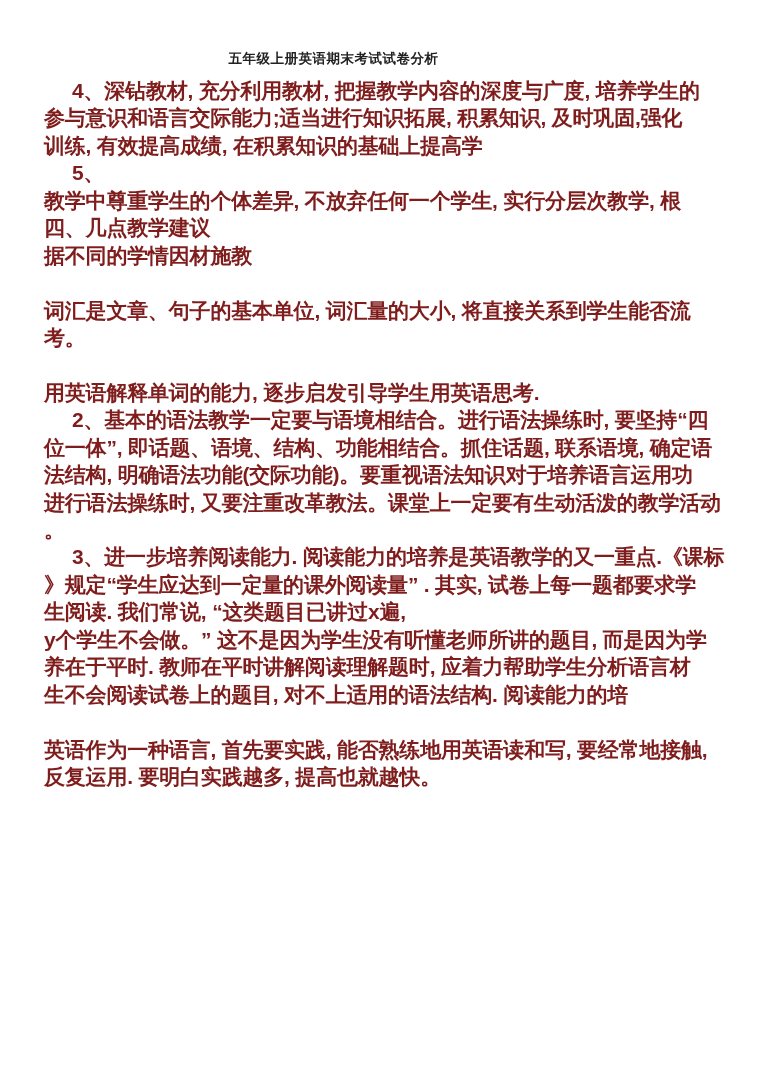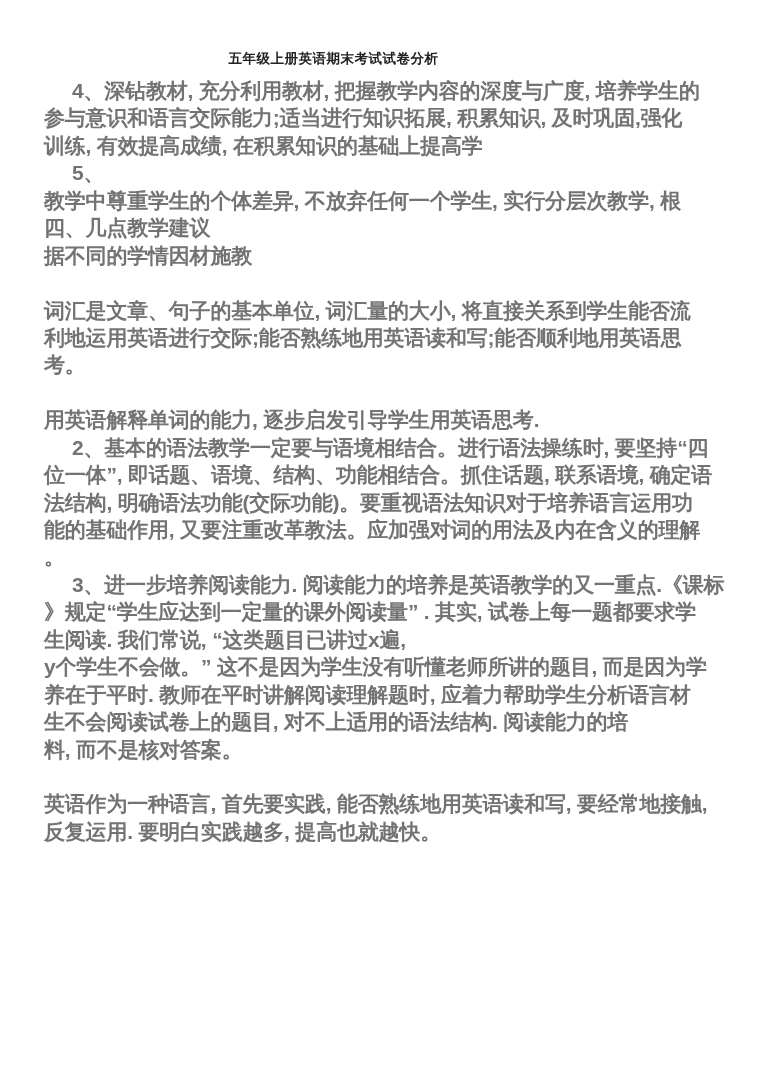--- a/index.html
+++ b/index.html
@@ -25,21 +25,21 @@
     font-size: 13.5px;
     font-weight: 700;
     color: #222222;
     letter-spacing: 0.5px;
   }
   .doc-body {
     position: absolute;
     top: 77px;
     left: 44px;
     width: 705px;
-    color: #737373;
+    color: #7f1d1d;
     font-weight: 700;
     font-size: 21px;
   }
   .doc-line {
     height: 27.45px;
     line-height: 27.45px;
     white-space: nowrap;
     letter-spacing: -0.2px;
   }
   .doc-line.indent { padding-left: 28px; }
@@ -52,33 +52,31 @@
   <div class="doc-body">
       <div class="doc-line indent">4、深钻教材, 充分利用教材, 把握教学内容的深度与广度, 培养学生的</div>
       <div class="doc-line">参与意识和语言交际能力;适当进行知识拓展, 积累知识, 及时巩固,强化</div>
       <div class="doc-line">训练, 有效提高成绩, 在积累知识的基础上提高学</div>
       <div class="doc-line indent">5、</div>
       <div class="doc-line">教学中尊重学生的个体差异, 不放弃任何一个学生, 实行分层次教学, 根</div>
       <div class="doc-line">四、几点教学建议</div>
       <div class="doc-line">据不同的学情因材施教</div>
       <div class="doc-line">&nbsp;</div>
       <div class="doc-line">词汇是文章、句子的基本单位, 词汇量的大小, 将直接关系到学生能否流</div>
-      <div class="doc-line">利地运用英语进行交际;能否熟练地用英语读和写;能否顺利地用英语思</div>
       <div class="doc-line">考。</div>
       <div class="doc-line">&nbsp;</div>
       <div class="doc-line">用英语解释单词的能力, 逐步启发引导学生用英语思考.</div>
       <div class="doc-line indent">2、基本的语法教学一定要与语境相结合。进行语法操练时, 要坚持“四</div>
       <div class="doc-line">位一体”, 即话题、语境、结构、功能相结合。抓住话题, 联系语境, 确定语</div>
       <div class="doc-line">法结构, 明确语法功能(交际功能)。要重视语法知识对于培养语言运用功</div>
-      <div class="doc-line">能的基础作用, 又要注重改革教法。应加强对词的用法及内在含义的理解</div>
+      <div class="doc-line">进行语法操练时, 又要注重改革教法。课堂上一定要有生动活泼的教学活动</div>
       <div class="doc-line">。</div>
       <div class="doc-line indent">3、进一步培养阅读能力. 阅读能力的培养是英语教学的又一重点.《课标</div>
       <div class="doc-line">》规定“学生应达到一定量的课外阅读量” . 其实, 试卷上每一题都要求学</div>
       <div class="doc-line">生阅读. 我们常说, “这类题目已讲过x遍,</div>
       <div class="doc-line">y个学生不会做。” 这不是因为学生没有听懂老师所讲的题目, 而是因为学</div>
       <div class="doc-line">养在于平时. 教师在平时讲解阅读理解题时, 应着力帮助学生分析语言材</div>
       <div class="doc-line">生不会阅读试卷上的题目, 对不上适用的语法结构. 阅读能力的培</div>
-      <div class="doc-line">料, 而不是核对答案。</div>
       <div class="doc-line">&nbsp;</div>
       <div class="doc-line">英语作为一种语言, 首先要实践, 能否熟练地用英语读和写, 要经常地接触,</div>
       <div class="doc-line">反复运用. 要明白实践越多, 提高也就越快。</div>
     </div>
 </div>
 
 </body></html>

